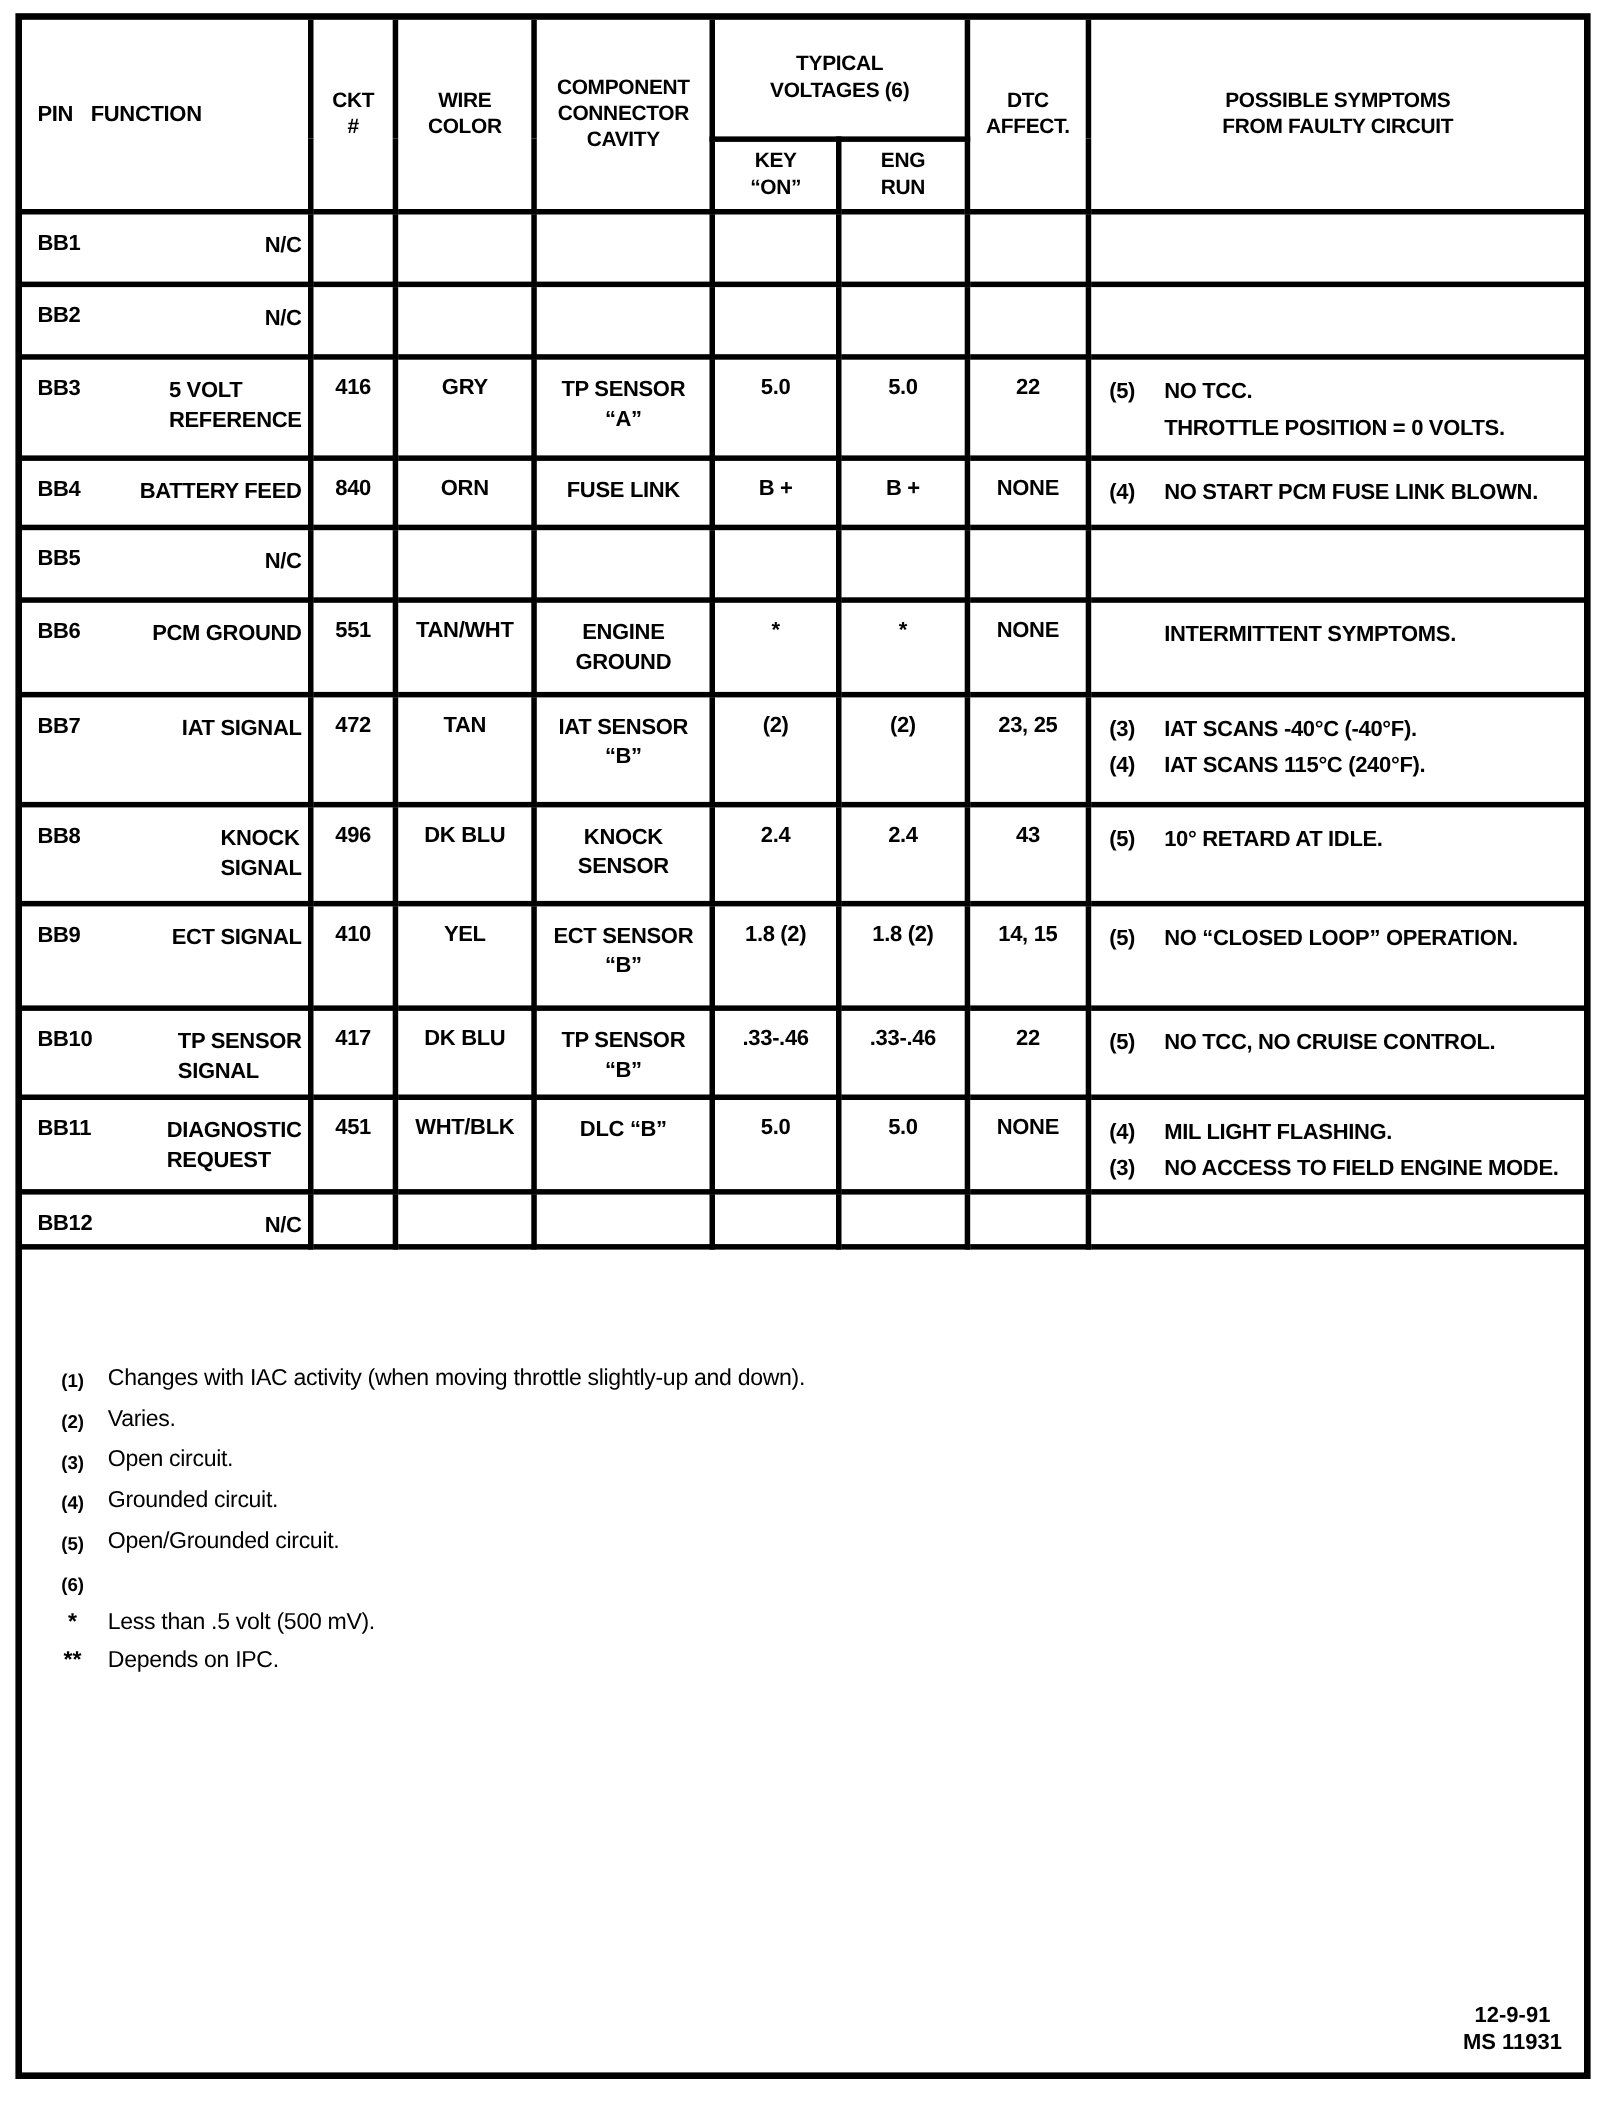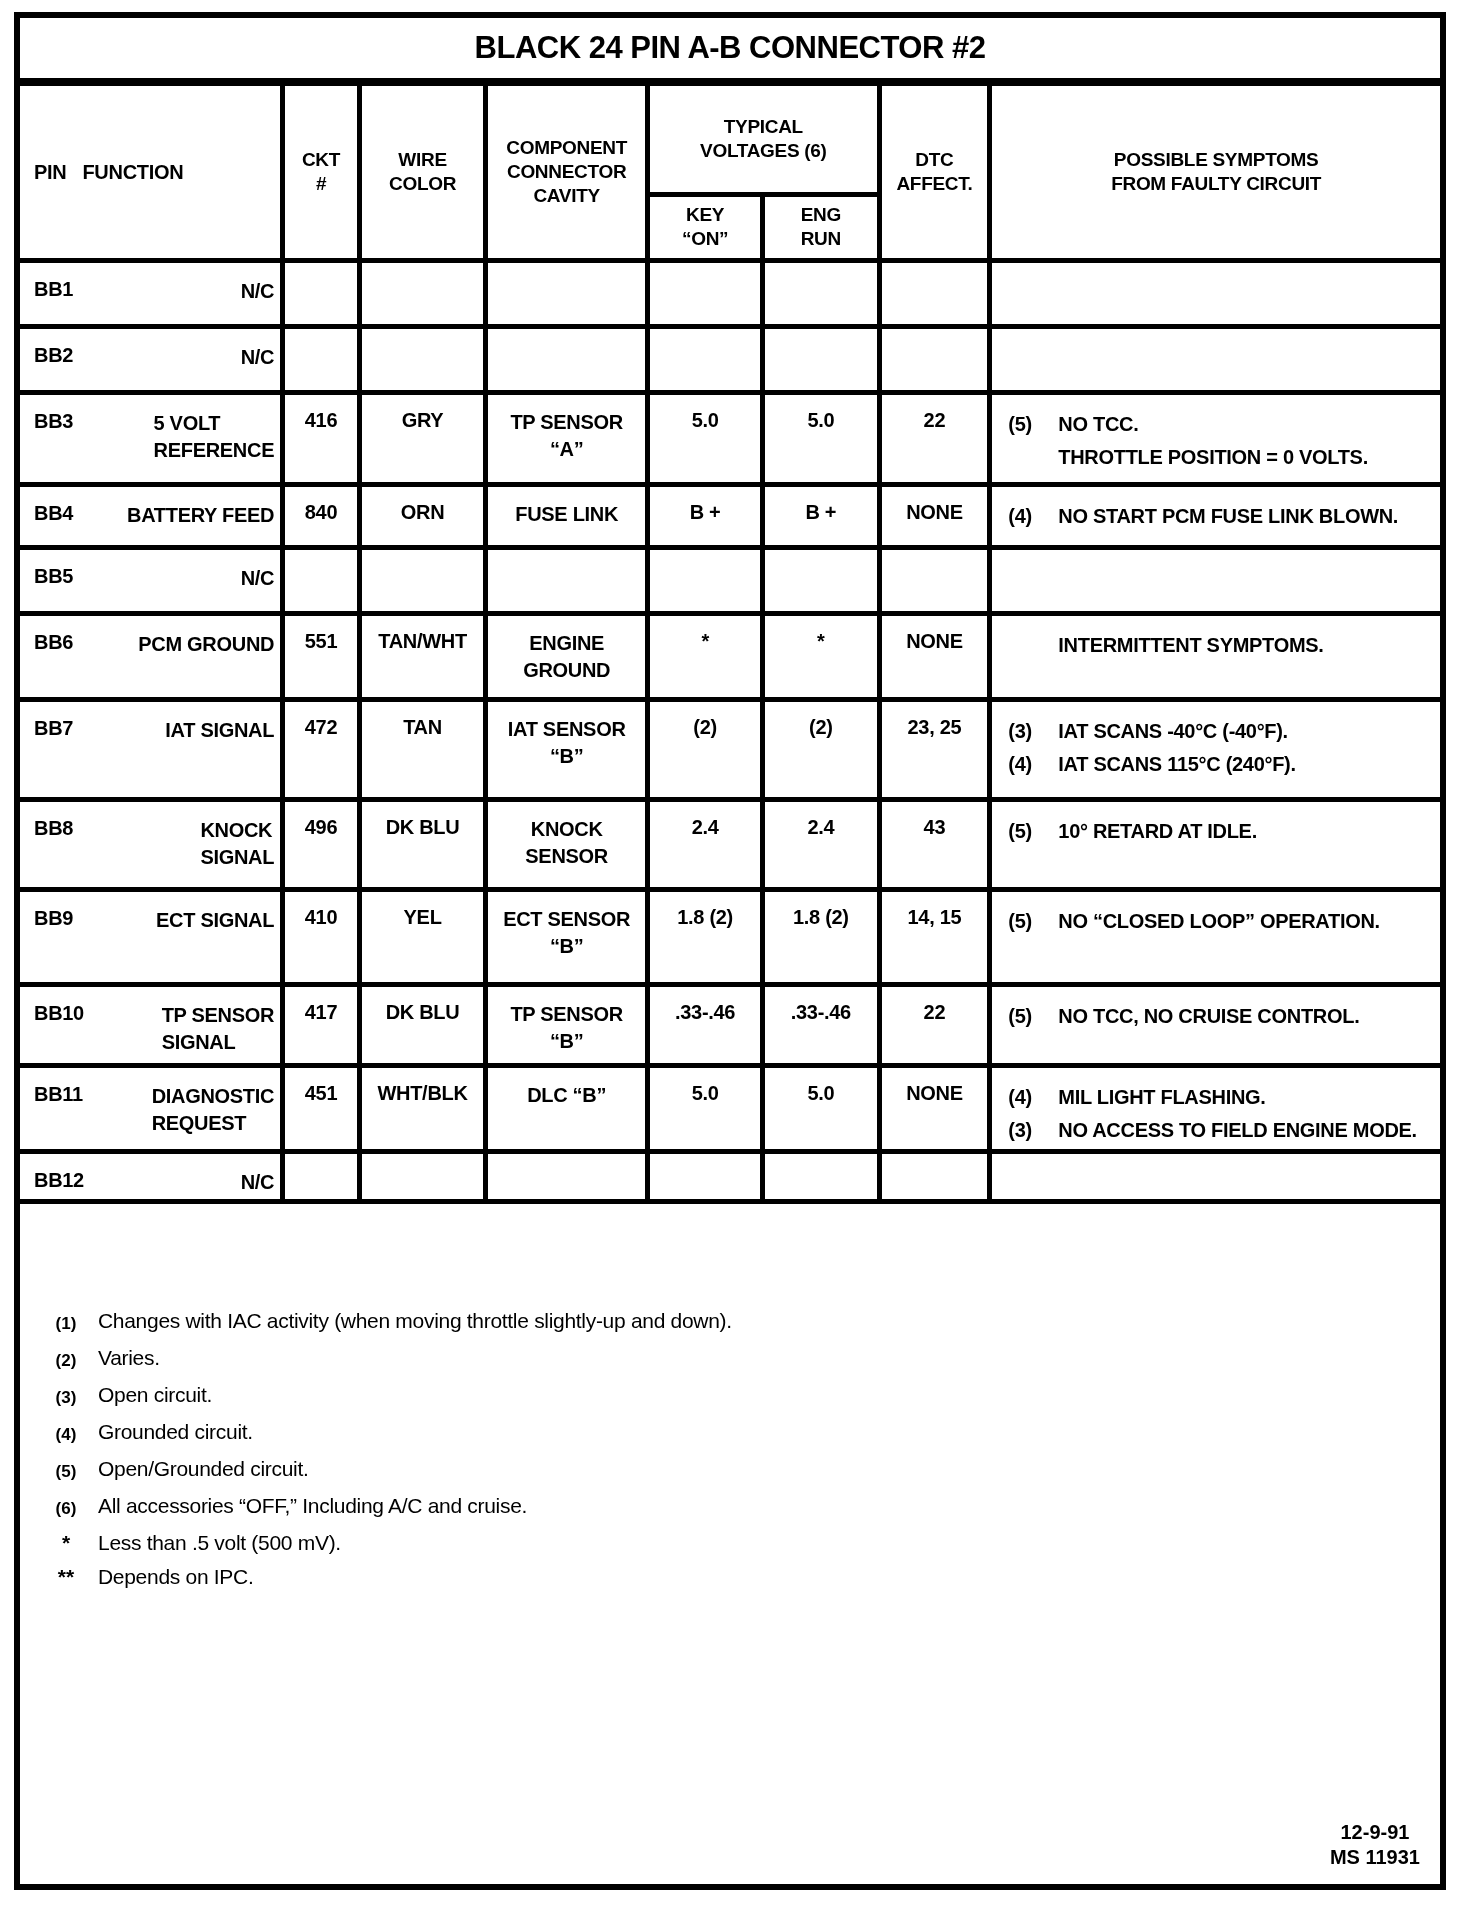--- a/index.html
+++ b/index.html
@@ -89,21 +89,20 @@
     position: absolute; right: 20px; bottom: 14px;
     text-align: center; font-size: 20px; font-weight: bold; line-height: 25px;
   }
 </style>
 </head>
 <body>
 
 <div class="page">
   <div class="outer-box">
 
-    <div class="title-bar">BLACK 24 PIN A-B CONNECTOR #2</div>
 
     <table class="pinout">
       <colgroup>
         <col style="width:18.5%">
           <col style="width:5.4%">
           <col style="width:8.9%">
           <col style="width:11.4%">
         <col style="width:8.1%">
           <col style="width:8.2%">
           <col style="width:7.8%">
@@ -451,21 +450,20 @@
         <div class="fnline">
           <span class="fnref ref-paren">(4)</span>
           <span class="fntxt">Grounded circuit.</span>
         </div>
         <div class="fnline">
           <span class="fnref ref-paren">(5)</span>
           <span class="fntxt">Open/Grounded circuit.</span>
         </div>
         <div class="fnline">
           <span class="fnref ref-paren">(6)</span>
-          <span class="fntxt">All accessories “OFF,” Including A/C and cruise.</span>
         </div>
         <div class="fnline">
           <span class="fnref ref-star">*</span>
           <span class="fntxt">Less than .5 volt (500 mV).</span>
         </div>
         <div class="fnline">
           <span class="fnref ref-star">**</span>
           <span class="fntxt">Depends on IPC.</span>
         </div>
       </div>

